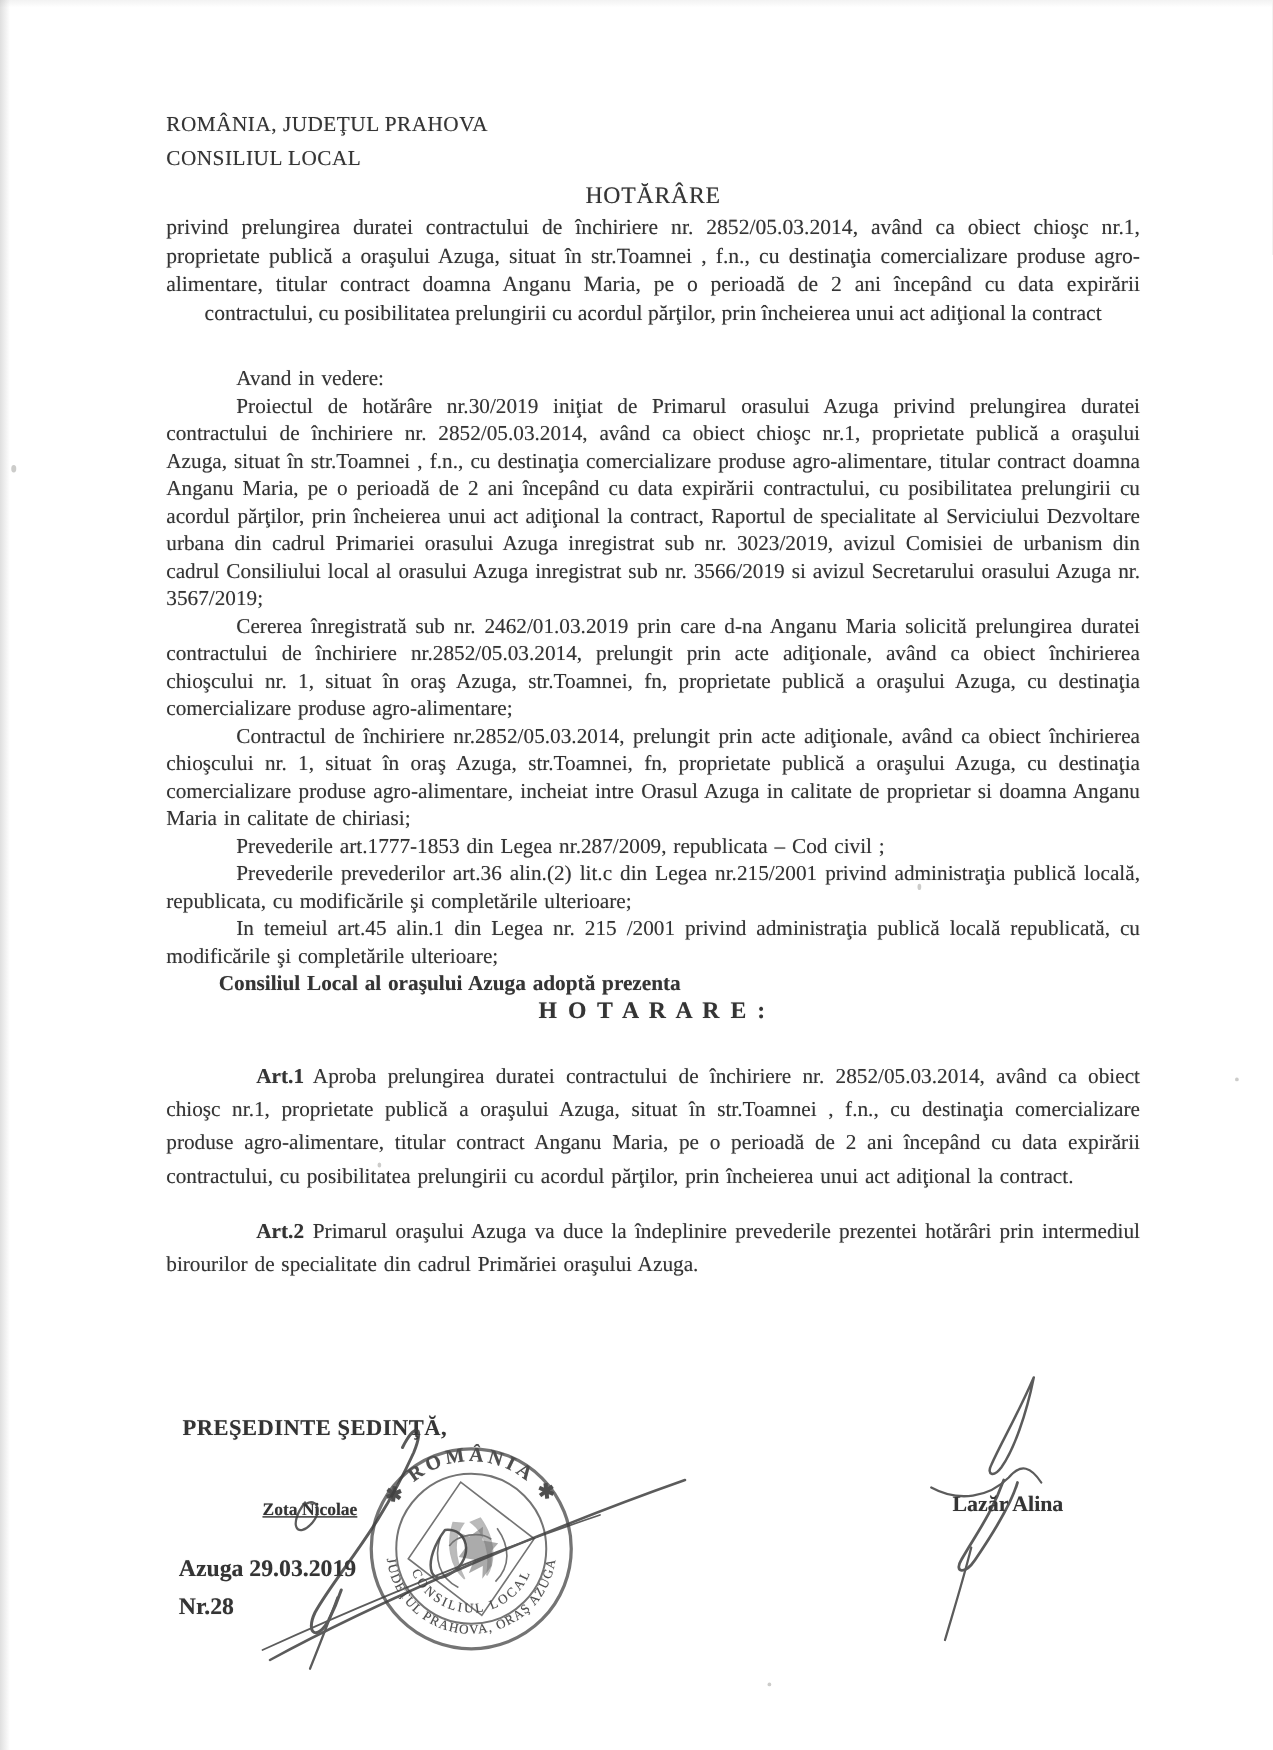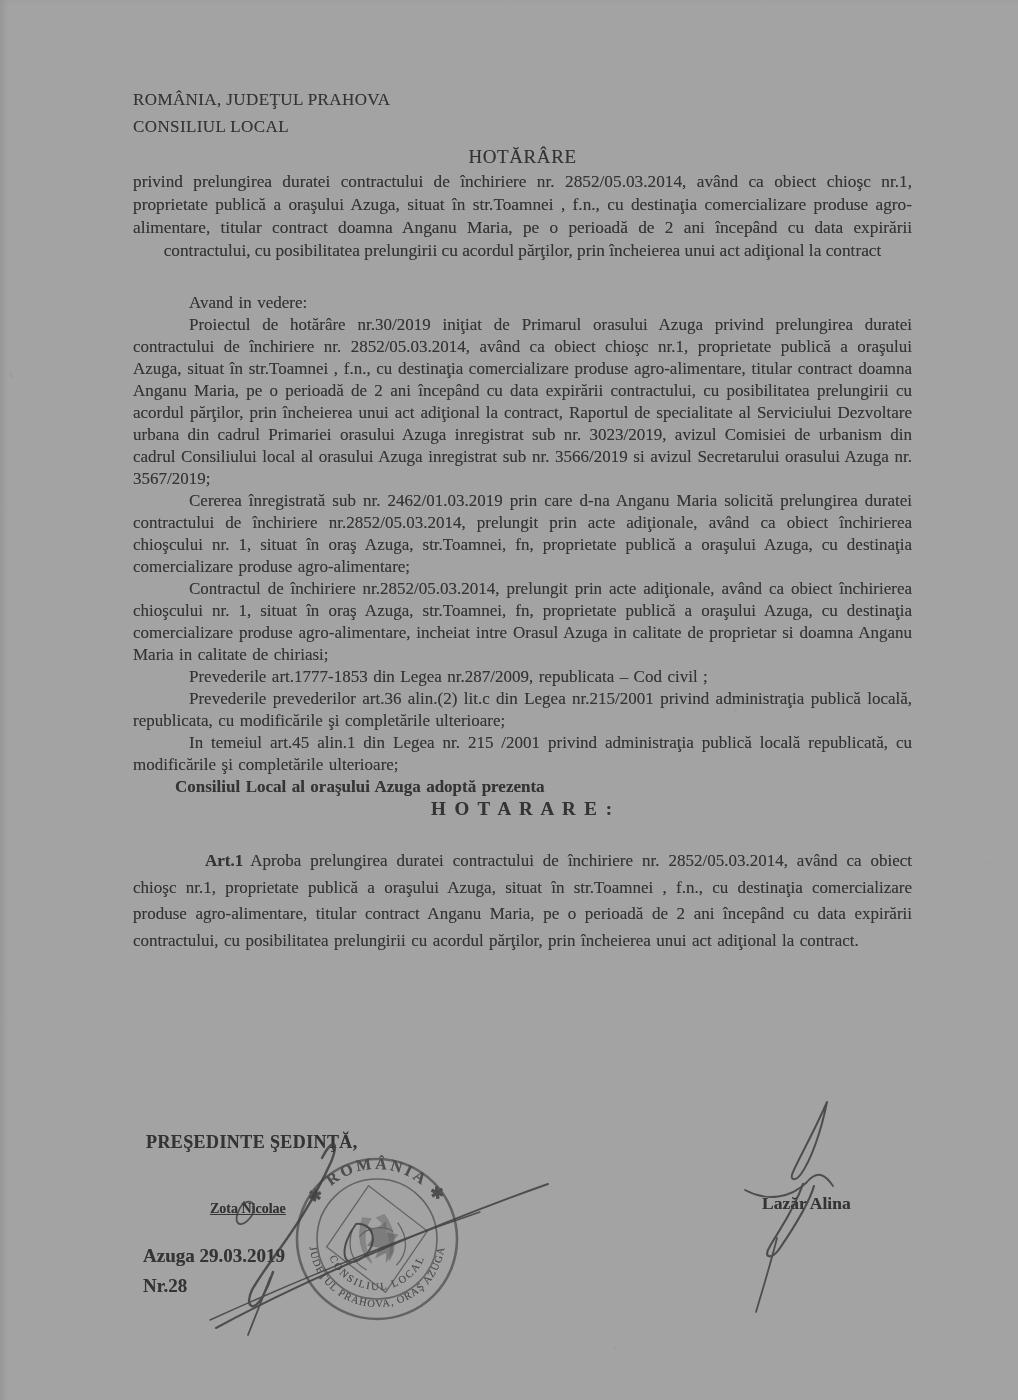--- a/index.html
+++ b/index.html
@@ -1,20 +1,20 @@
 <!DOCTYPE html>
 <html><head>
 <meta charset="utf-8">
 <style>
   html,body{margin:0;padding:0;background:#e9e9e7;}
   .page{
     position:relative;
     width:1018px;height:1400px;
     margin:0 auto;
-    background:#a3a3a3;
+    background:#ffffff;
     overflow:hidden;
     font-family:"Liberation Serif","DejaVu Serif",serif;
     color:#343434;
     text-shadow:0 0 0.6px rgba(50,50,50,0.45);
   }
   .edge-left{position:absolute;left:0;top:0;width:8px;height:100%;
     background:linear-gradient(to right,rgba(110,110,110,0.22),rgba(110,110,110,0));}
   .edge-top{position:absolute;left:0;top:0;width:100%;height:6px;
     background:linear-gradient(to bottom,rgba(130,130,130,0.10),rgba(130,130,130,0));}
   .content{position:absolute;left:133px;top:86px;width:779px;}
@@ -61,20 +61,21 @@
     <p class="para">Cererea înregistrată sub nr. 2462/01.03.2019 prin care d-na Anganu Maria solicită prelungirea duratei contractului de închiriere nr.2852/05.03.2014, prelungit prin acte adiţionale, având ca obiect închirierea chioşcului nr. 1, situat în oraş Azuga, str.Toamnei, fn, proprietate publică a oraşului Azuga, cu destinaţia comercializare produse agro-alimentare;</p>
     <p class="para">Contractul de închiriere nr.2852/05.03.2014, prelungit prin acte adiţionale, având ca obiect închirierea chioşcului nr. 1, situat în oraş Azuga, str.Toamnei, fn, proprietate publică a oraşului Azuga, cu destinaţia comercializare produse agro-alimentare, incheiat intre Orasul Azuga in calitate de proprietar si doamna Anganu Maria in calitate de chiriasi;</p>
     <p class="para">Prevederile art.1777-1853 din Legea nr.287/2009, republicata – Cod civil ;</p>
     <p class="para">Prevederile prevederilor art.36 alin.(2) lit.c din Legea nr.215/2001 privind administraţia publică locală, republicata, cu modificările şi completările ulterioare;</p>
     <p class="para">In temeiul art.45 alin.1 din Legea nr. 215 /2001 privind administraţia publică locală republicată, cu modificările şi completările ulterioare;</p>
     <p class="para adoption">Consiliul Local al oraşului Azuga adoptă prezenta</p>
 
     <div class="decision">H O T A R A R E :</div>
 
     <p class="para art a1"><span class="b lbl">Art.1</span><span>Aproba prelungirea duratei contractului de închiriere nr. 2852/05.03.2014, având ca obiect chioşc nr.1, proprietate publică a oraşului Azuga, situat în str.Toamnei , f.n., cu destinaţia comercializare produse agro-alimentare, titular contract Anganu Maria, pe o perioadă de 2 ani începând cu data expirării contractului, cu posibilitatea prelungirii cu acordul părţilor, prin încheierea unui act adiţional la contract.</span></p>
+    <p class="para art a2"><span class="b lbl">Art.2</span><span>Primarul oraşului Azuga va duce la îndeplinire prevederile prezentei hotărâri prin intermediul birourilor de specialitate din cadrul Primăriei oraşului Azuga.</span></p>
   </div>
 
   <p class="abs sig-left-title">PREŞEDINTE ŞEDINŢĂ,</p>
   <p class="abs sig-left-name">Zota Nicolae</p>
   <p class="abs place-date">Azuga 29.03.2019</p>
   <p class="abs doc-number">Nr.28</p>
   <p class="abs sig-right-name">Lazăr Alina</p>
 
   <svg style="left:288px;top:1146px;" width="180" height="186" viewBox="0 0 180 186">
     <g stroke="#565656" fill="none" opacity="0.82">

